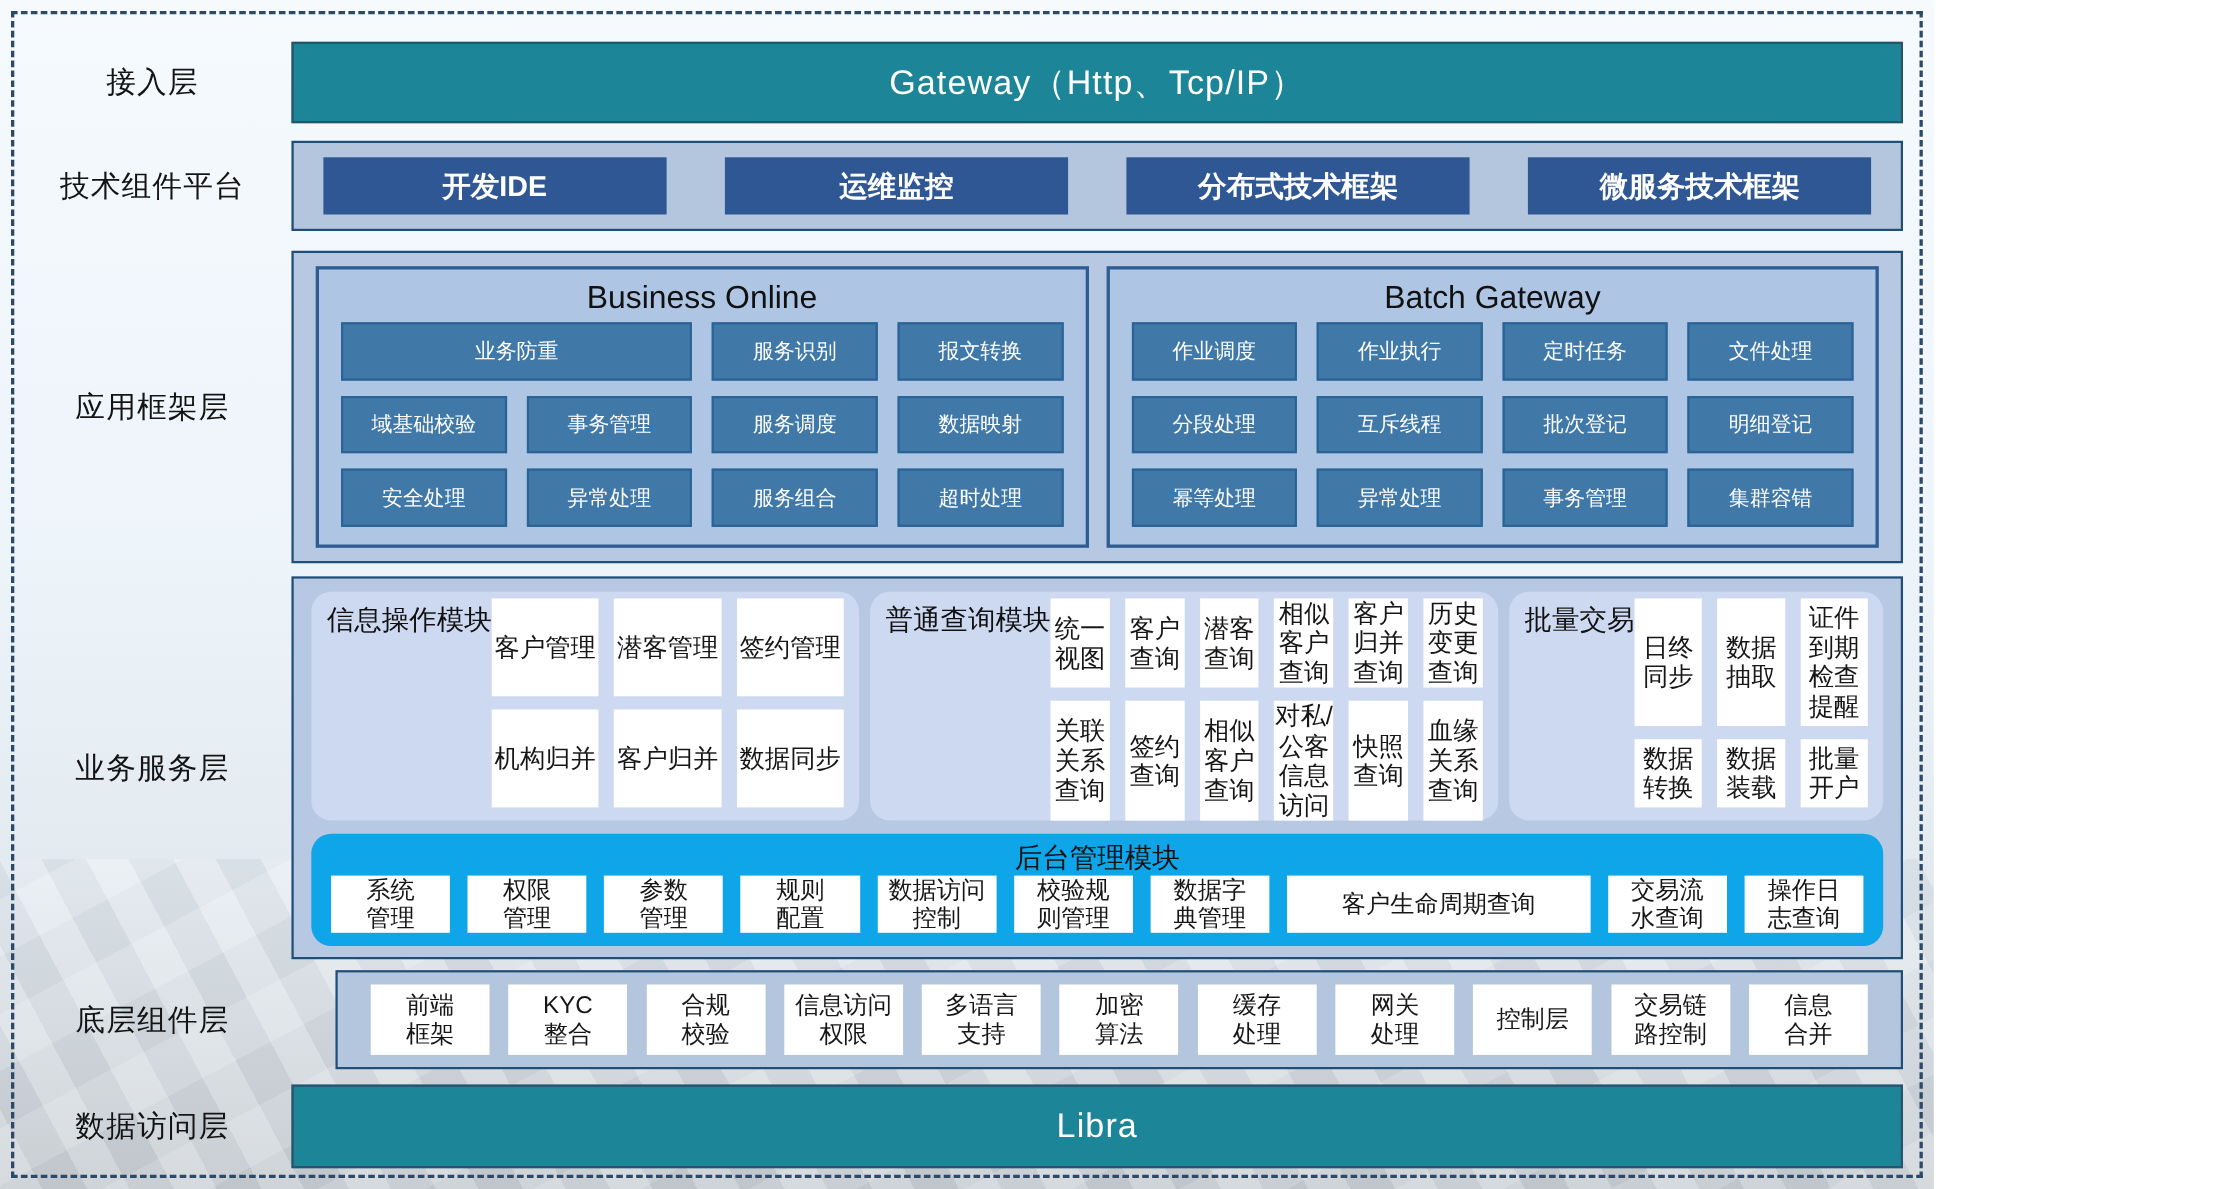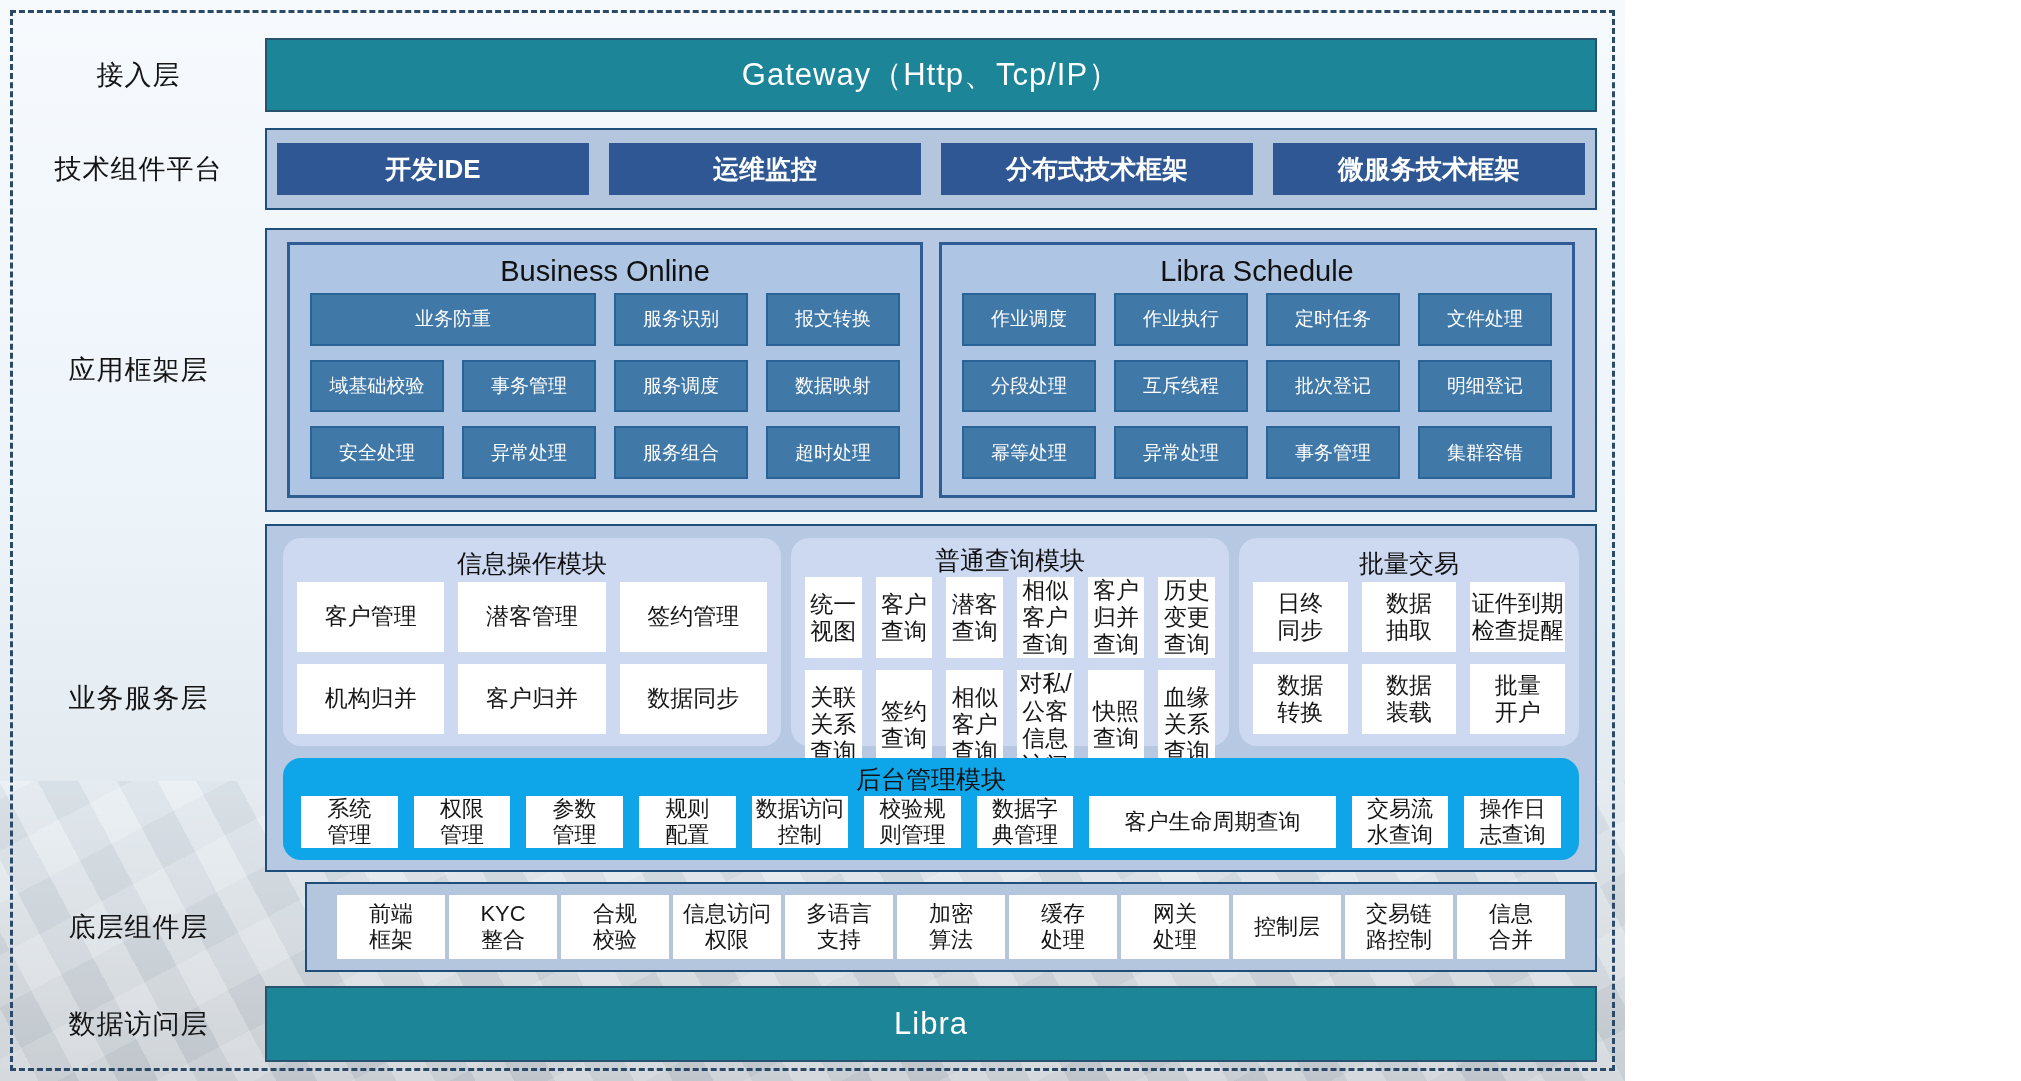--- a/index.html
+++ b/index.html
@@ -1,18 +1,18 @@
 <!DOCTYPE html>
 <html><head>
 <meta charset="utf-8">
 <style>
   html,body{margin:0;padding:0;}
   body{font-family:"Liberation Sans",sans-serif;}
   .canvas{
-    position:relative;width:1625px;height:1081px;overflow:hidden;
+    position:relative;width:1758px;height:1081px;overflow:hidden;
     background:linear-gradient(180deg,#f6fafd 0%,#edf4fa 45%,#e3ebf1 72%,#d0d6db 92%,#c6ccd1 100%);
   }
   .bg-texture{
     position:absolute;left:0;bottom:0;width:100%;height:300px;
     background:
       repeating-linear-gradient(62deg, rgba(255,255,255,.35) 0 34px, rgba(150,158,168,.14) 34px 70px),
       repeating-linear-gradient(-28deg, rgba(255,255,255,.25) 0 46px, rgba(140,150,160,.10) 46px 92px);
     opacity:.55;
   }
   .outer-frame{position:absolute;inset:10px;border:3px dashed #2b4a68;pointer-events:none;}
@@ -45,21 +45,21 @@
   .group-title{height:44px;display:flex;align-items:center;justify-content:center;
     font-size:29px;color:#111;}
   .group-grid{flex:1;display:grid;grid-template-columns:repeat(4,1fr);gap:14px 18px;}
   .frame-btn{background:#4078a8;border:2px solid #2a6496;color:#fff;
     display:flex;align-items:center;justify-content:center;font-size:19px;}
   .frame-btn.span2{grid-column:span 2;}
 
   .biz-panel{flex:1;background:#b6c8e2;border:2px solid #1f4e79;
     display:flex;flex-direction:column;padding:12px 16px;}
   .modules-row{height:208px;display:flex;gap:10px;}
-  .module{background:#cdd9f0;border-radius:18px;display:flex;flex-direction:column;
+  .module{background:#cdd9f0;border-radius:18px;display:flex;flex-direction:row;
     padding:6px 14px 12px;}
   .mod0{width:470px;}
   .mod1{flex:1;}
   .mod2{width:312px;}
   .module-title{height:38px;display:flex;align-items:center;justify-content:center;
     font-size:25px;color:#111;}
   .module-grid{flex:1;display:grid;gap:12px 14px;}
   .cols3{grid-template-columns:repeat(3,1fr);}
   .cols6{grid-template-columns:repeat(6,1fr);}
   .white-cell{background:#fff;color:#161616;display:flex;align-items:center;justify-content:center;
@@ -121,21 +121,21 @@
                 <div class="frame-btn">事务管理</div>
                 <div class="frame-btn">服务调度</div>
                 <div class="frame-btn">数据映射</div>
                 <div class="frame-btn">安全处理</div>
                 <div class="frame-btn">异常处理</div>
                 <div class="frame-btn">服务组合</div>
                 <div class="frame-btn">超时处理</div>
               </div>
             </div>
             <div class="group">
-              <div class="group-title">Libra Schedule</div>
+              <div class="group-title">Batch Gateway</div>
               <div class="group-grid">
                 <div class="frame-btn">作业调度</div>
                 <div class="frame-btn">作业执行</div>
                 <div class="frame-btn">定时任务</div>
                 <div class="frame-btn">文件处理</div>
                 <div class="frame-btn">分段处理</div>
                 <div class="frame-btn">互斥线程</div>
                 <div class="frame-btn">批次登记</div>
                 <div class="frame-btn">明细登记</div>
                 <div class="frame-btn">幂等处理</div>

